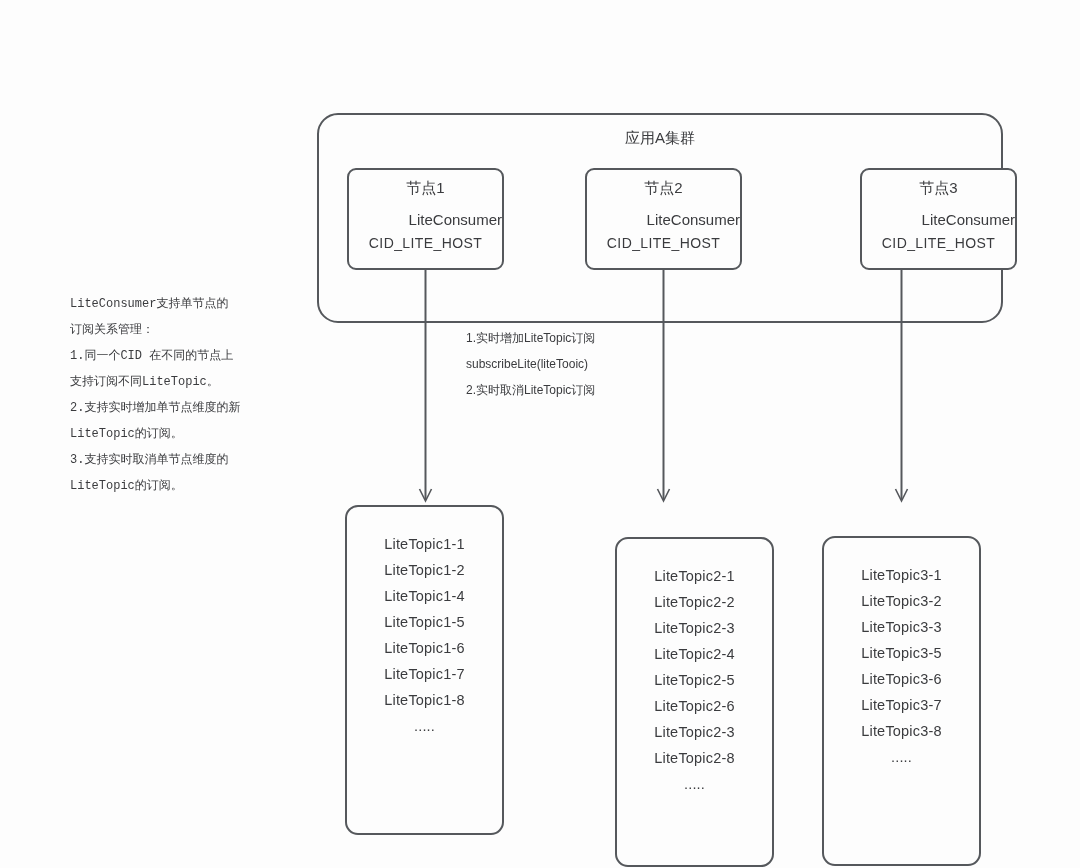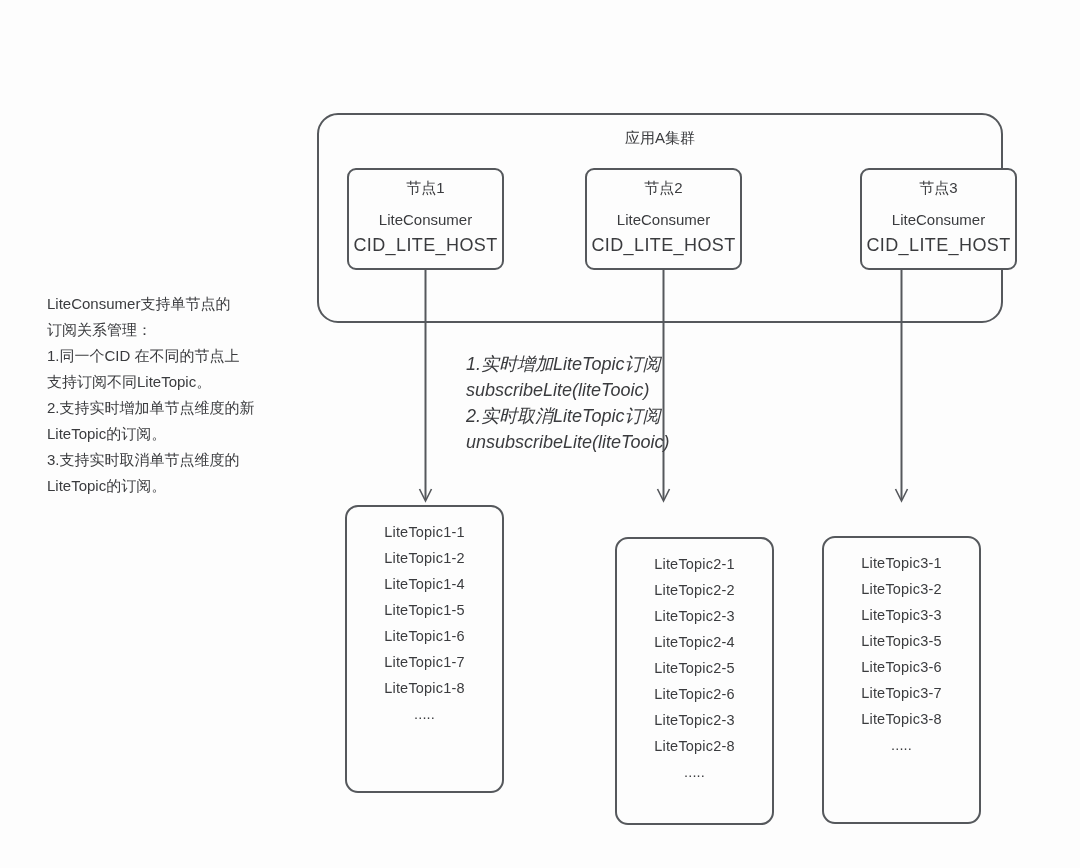--- a/index.html
+++ b/index.html
@@ -41,49 +41,49 @@
     width: 157px; height: 102px;
     border: 2px solid var(--line);
     border-radius: 9px;
     text-align: center;
     background: var(--bg);
   }
   .node-box.n1 { left: 28px; }
   .node-box.n2 { left: 266px; }
   .node-box.n3 { left: 504px; margin-left: 37px; }
   .node-title { margin-top: 9px; font-size: 15px; }
-  .node-component { margin-top: 13px; font-size: 15px; }
-  .node-cid { margin-top: 7px; font-size: 18px; letter-spacing: 0.4px; }
+  .node-component { margin-top: 13px; font-size: 15px; text-align: right; }
+  .node-cid { margin-top: 7px; font-size: 14px; letter-spacing: 0.4px; }
 
   
   .left-note {
     position: absolute;
-    left: 47px; top: 291px;
+    left: 70px; top: 291px;
     width: 260px;
-    font-size: 15px;
+    font-size: 12px;
+    font-family: Liberation Mono, monospace;
   }
   .note-line { line-height: 26px; white-space: nowrap; }
 
   
   .middle-note {
     position: absolute;
-    left: 466px; top: 351px;
-    font-size: 18px;
-    font-style: italic;
+    left: 466px; top: 325px;
+    font-size: 12px;
   }
 
   
   .topic-box {
     position: absolute;
     top: 505px;
-    width: 159px; height: 288px;
+    width: 159px; height: 330px;
     border: 2px solid var(--line);
     border-radius: 13px;
     text-align: center;
-    padding-top: 12px;
+    padding-top: 24px;
     background: var(--bg);
   }
   .topic-box.t1 { left: 345px; }
   .topic-box.t2 { left: 615px; margin-top: 32px; }
   .topic-box.t3 { left: 822px; margin-top: 31px; }
   .topic-line { font-size: 14.5px; line-height: 26px; letter-spacing: 0.2px; }
 
   
   .arrows {
     position: absolute;
@@ -148,21 +148,20 @@
     <div class="node-title">节点3</div>
     <div class="node-component">LiteConsumer</div>
     <div class="node-cid">CID_LITE_HOST</div>
   </div>
 </div>
 
 <div class="middle-note">
     <div class="note-line">1.实时增加LiteTopic订阅</div>
     <div class="note-line">subscribeLite(liteTooic)</div>
     <div class="note-line">2.实时取消LiteTopic订阅</div>
-    <div class="note-line">unsubscribeLite(liteTooic)</div>
   </div>
 
 <div class="topic-box t1">
     <div class="topic-line">LiteTopic1-1</div>
     <div class="topic-line">LiteTopic1-2</div>
     <div class="topic-line">LiteTopic1-4</div>
     <div class="topic-line">LiteTopic1-5</div>
     <div class="topic-line">LiteTopic1-6</div>
     <div class="topic-line">LiteTopic1-7</div>
     <div class="topic-line">LiteTopic1-8</div>

